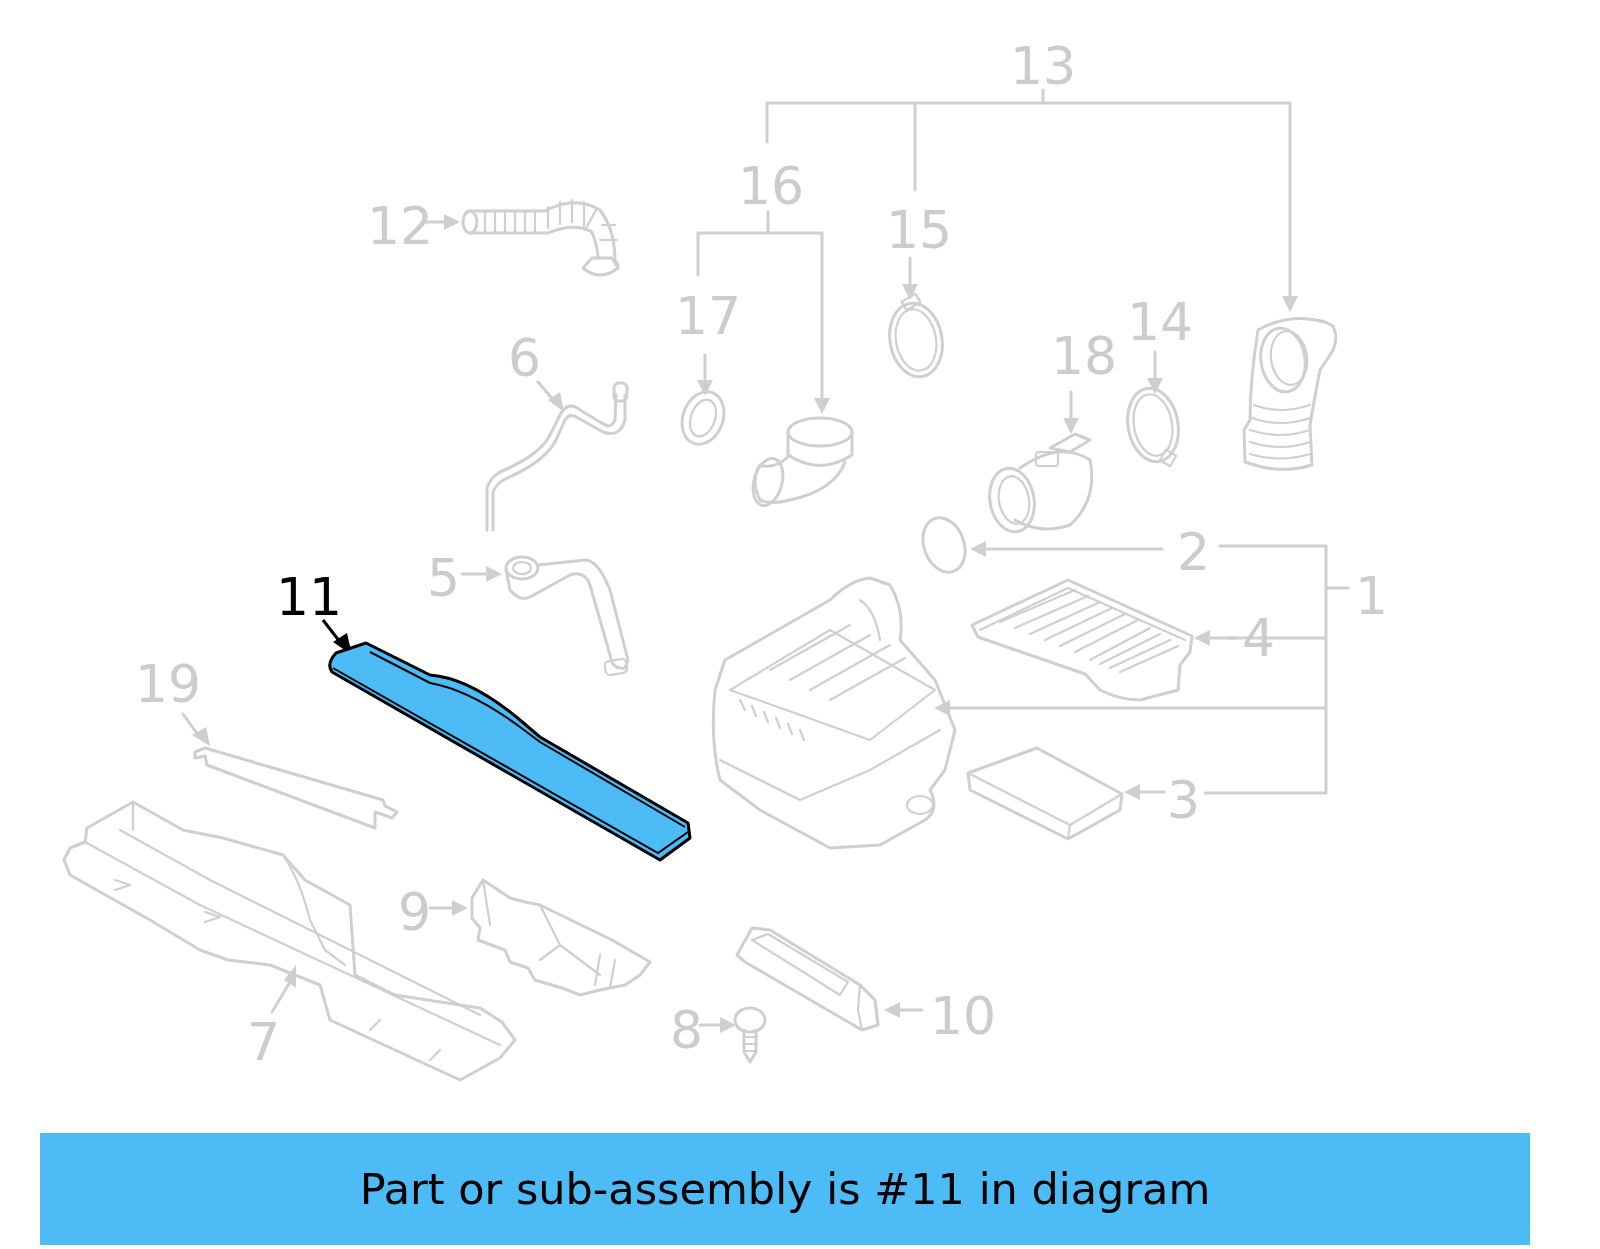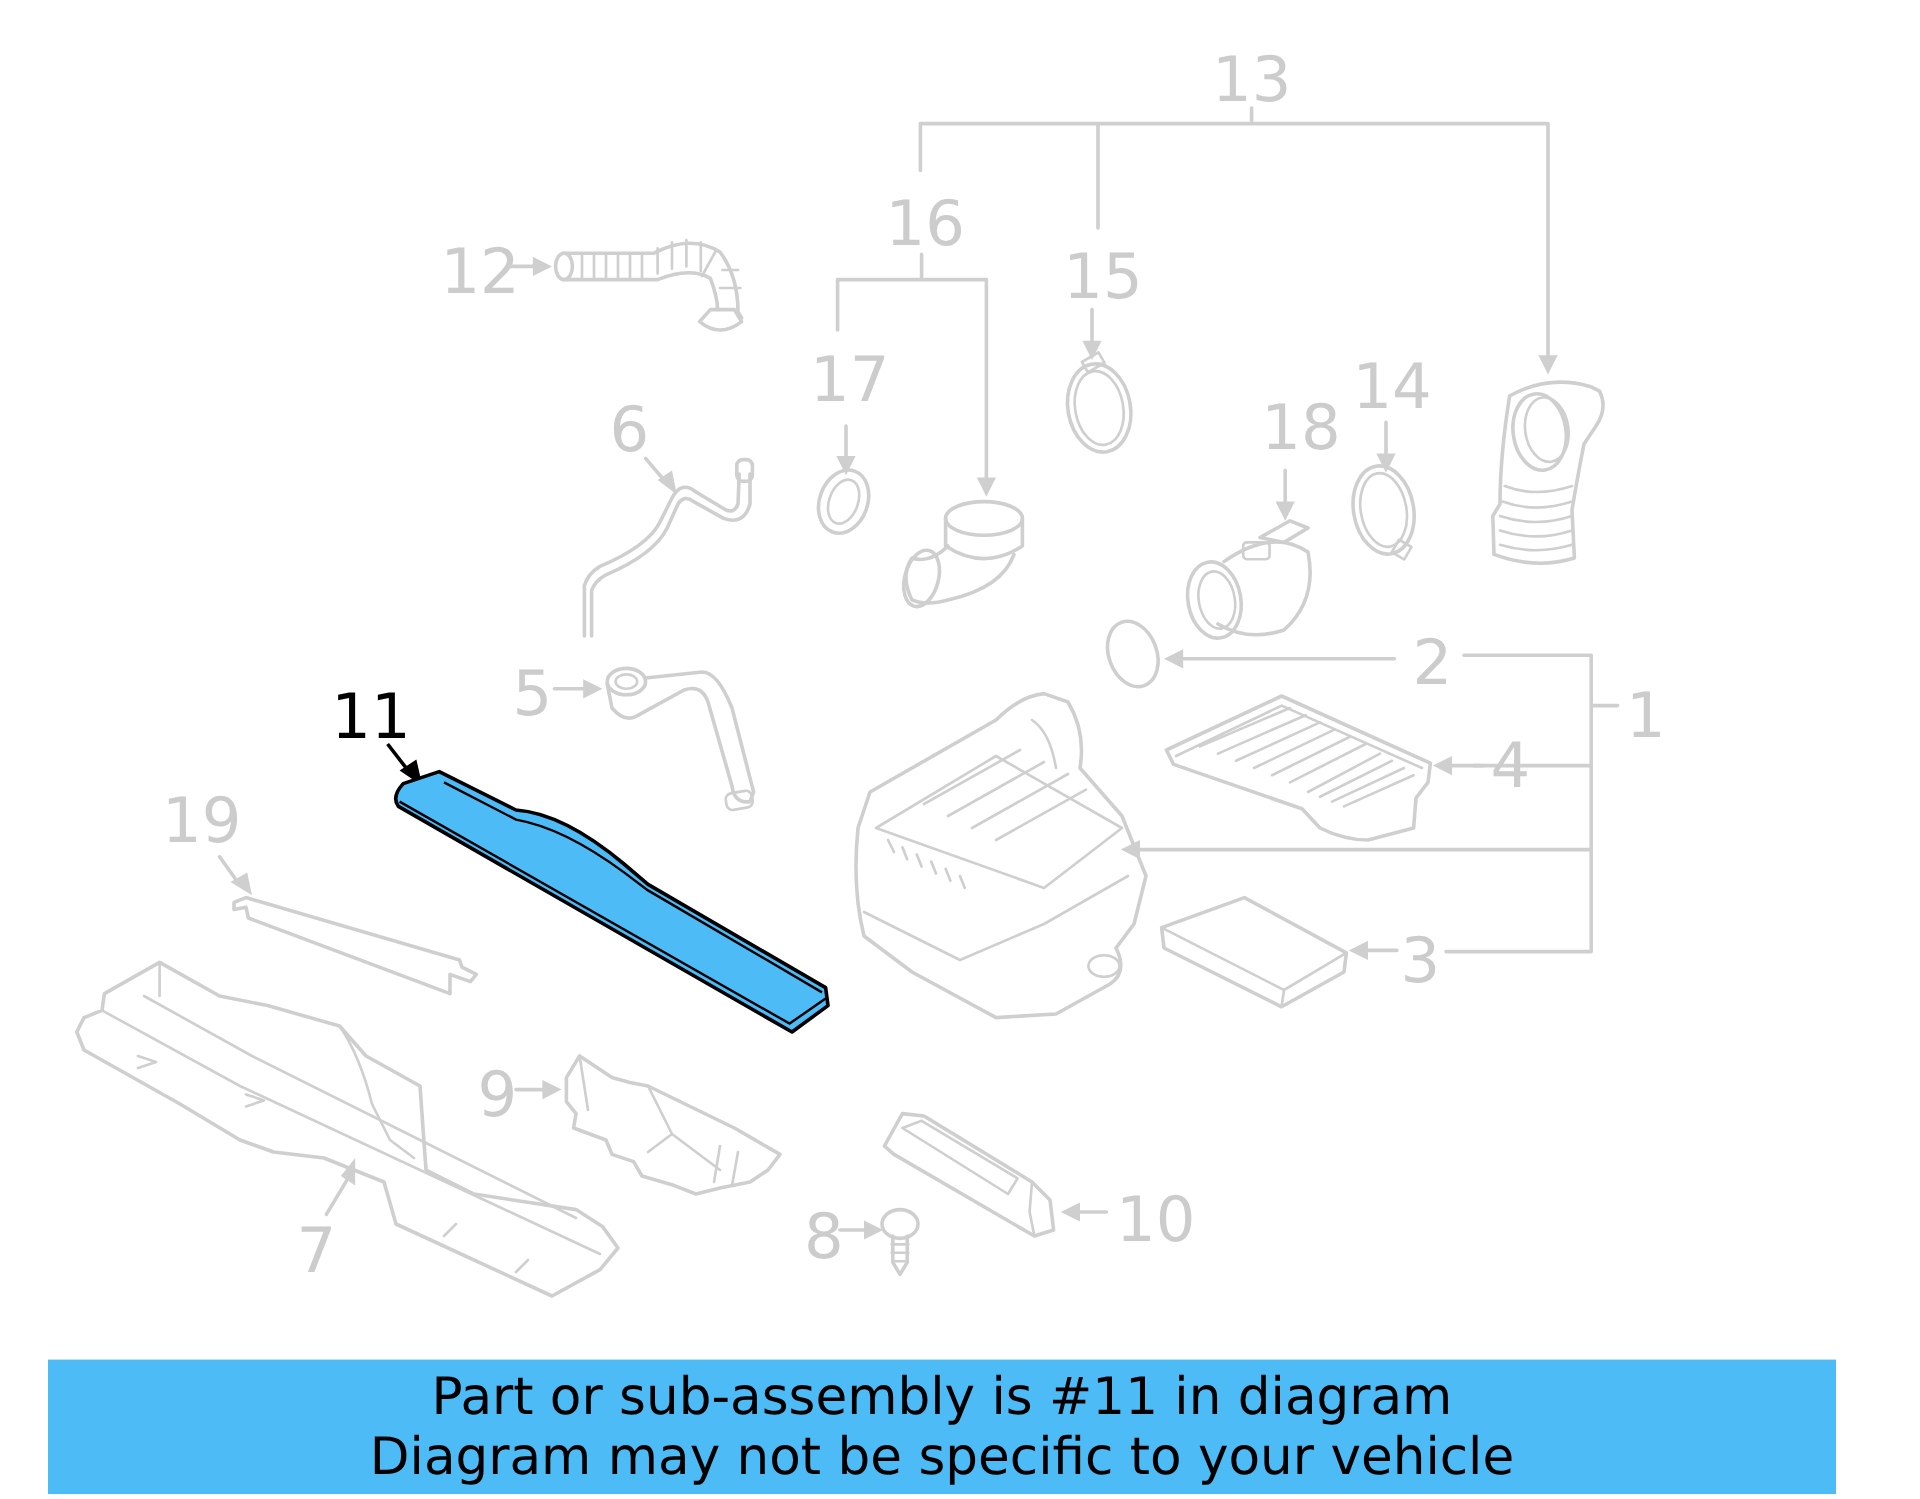--- a/index.html
+++ b/index.html
@@ -236,14 +236,13 @@
   </g>
   <g>
     <path d="M336 653 L366 643 L430 675 Q470 678 520 720 L540 737 L688 823 L690 838 L660 860 L332 672 Q326 664 336 653 Z" fill="#4dbbf5" stroke="#000" stroke-width="3" stroke-linejoin="round"></path>
     <path d="M333 668 L658 853 L688 832" fill="none" stroke="#000" stroke-width="2"></path>
     <path d="M370 652 L430 683 Q470 690 520 727 L540 742 L685 827" fill="none" stroke="#000" stroke-width="2"></path>
   </g>
 </svg>
 
 <div class="banner">
   <div>Part or sub-assembly is #11 in diagram</div>
-  <div>Diagram may not be specific to your vehicle</div>
 </div>
 
 </body></html>

